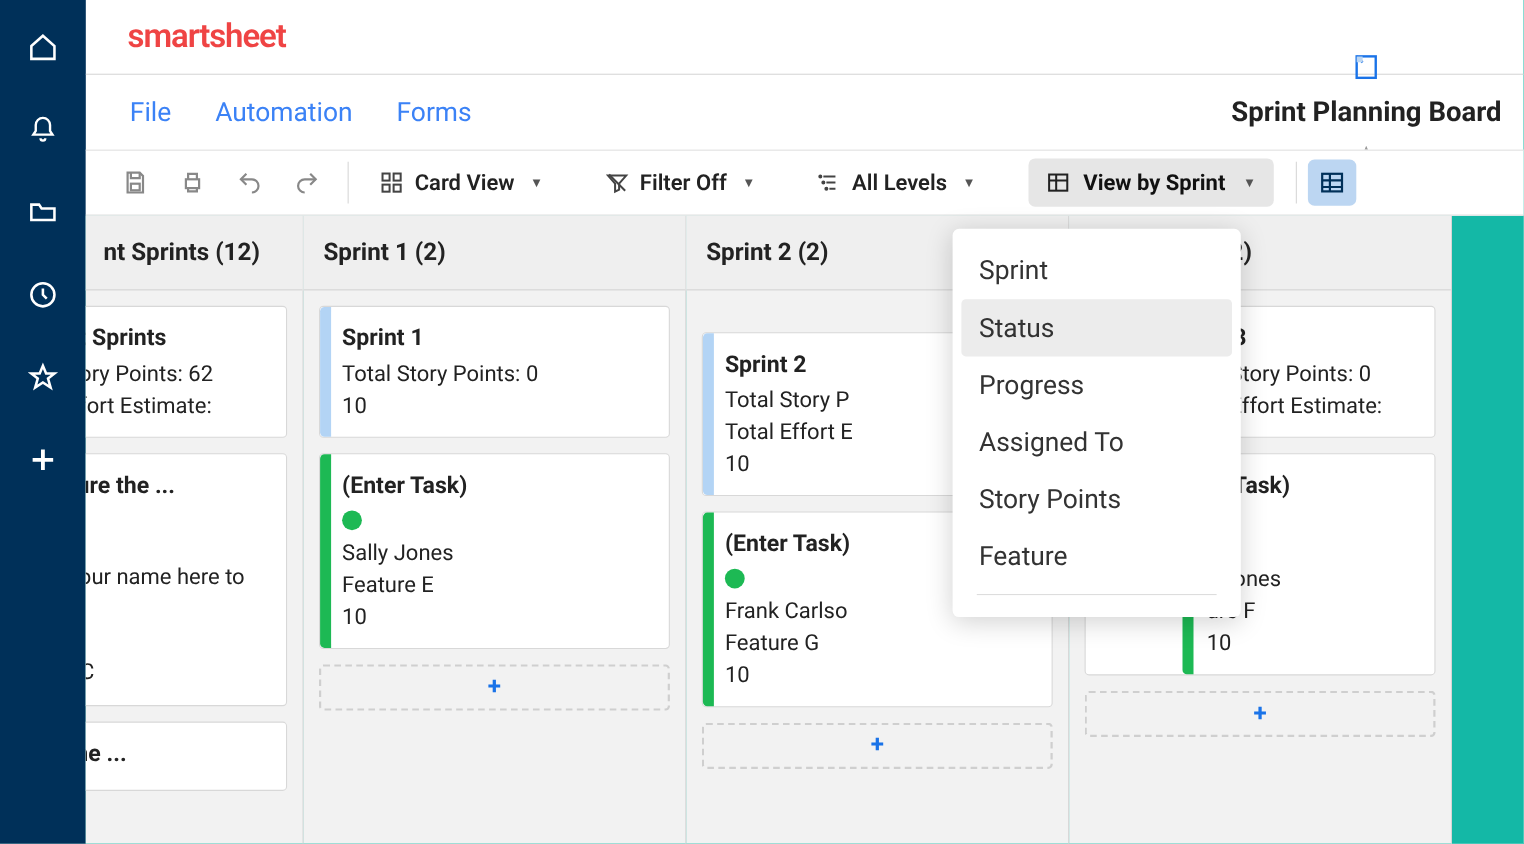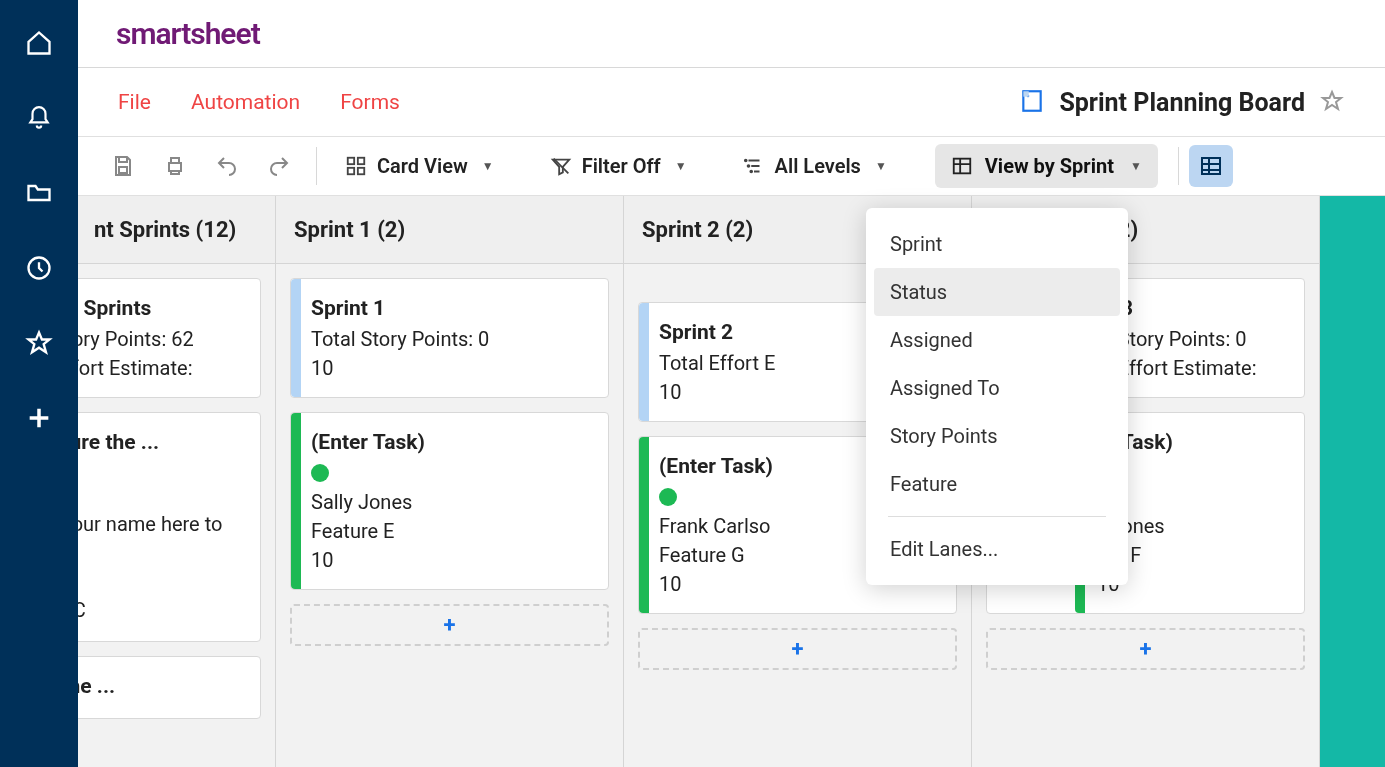--- a/index.html
+++ b/index.html
@@ -8,27 +8,27 @@
   
   .left-rail { position: absolute; left: 0; top: 0; width: 78px; height: 100%; background: #003059; display: flex; flex-direction: column; align-items: center; padding-top: 28px; gap: 45px; }
   .rail-icon { width: 30px; height: 30px; display: flex; align-items: center; justify-content: center; cursor: pointer; }
   .rail-icon svg { stroke: #fff; fill: none; }
   
   
   .main { position: absolute; left: 78px; top: 0; right: 0; height: 100%; display: flex; flex-direction: column; }
   
   
   .brand-bar { height: 68px; border-bottom: 1px solid #d8d8d8; display: flex; align-items: center; padding-left: 38px; }
-  .brand { font-size: 30px; font-weight: 600; color: #701a75; letter-spacing: -1px; }
+  .brand { font-size: 30px; font-weight: 600; color: #ef4444; letter-spacing: -1px; }
   
   
   .menu-bar { height: 68px; display: flex; align-items: center; padding: 0 40px; position: relative; }
   .menu-items { display: flex; gap: 40px; }
-  .menu-item { font-size: 21px; color: #ef4444; cursor: pointer; }
-  .menu-right { position: absolute; right: 40px; display: flex; gap: 14px; }
+  .menu-item { font-size: 24px; color: #3b82f6; cursor: pointer; }
+  .menu-right { position: absolute; right: 20px; display: flex; align-items: center; gap: 14px; flex-direction: column; }
   .sheet-icon { width: 26px; height: 26px; display:flex; align-items:center; justify-content:center; }
   .sheet-title { font-size: 25px; font-weight: 700; color: #222; }
   .star-icon { width: 26px; height: 26px; cursor:pointer; display:flex; align-items:center; justify-content:center; }
   
   
   .toolbar { height: 60px; border-top: 1px solid #e0e0e0; border-bottom: 1px solid #e0e0e0; display: flex; align-items: center; padding: 0 24px; gap: 0; background:#fff; position: relative; z-index: 50; }
   .tb-group { display: flex; align-items: center; gap: 18px; padding: 0 20px; }
   .tb-sep { width:1px; height:38px; background:#d8d8d8; }
   .tb-btn { display: flex; align-items: center; gap: 10px; font-size: 20px; font-weight: 600; color:#222; cursor:pointer; padding: 6px 8px; border-radius:4px; }
   .tb-btn svg { stroke:#444; fill:none; flex-shrink:0; }
@@ -46,21 +46,21 @@
   .card { background:#fff; border:1px solid #d8d8d8; border-radius:4px; padding:14px 16px 14px 20px; position:relative; font-size:20px; color:#222; line-height:1.45; }
   .card .stripe { position:absolute; left:0; top:0; bottom:0; width:10px; border-top-left-radius:4px; border-bottom-left-radius:4px; }
   .card-title { font-weight:700; font-size:21px; margin-bottom:2px; }
   .dot { width:18px; height:18px; border-radius:50%; display:block; margin:6px 0; }
   .pie { width:20px; height:20px; border-radius:50%; background:#d8d8d8; position:relative; margin:4px 0; }
   .pie::after { content:""; position:absolute; top:0; right:0; width:50%; height:50%; background:#555; border-top-right-radius:20px; }
   .add-card { border:2px dashed #cfcfcf; border-radius:4px; height:42px; display:flex; align-items:center; justify-content:center; color:#1a73e8; font-size:22px; font-weight:700; cursor:pointer; }
   
   
   .dropdown { position:absolute; top:208px; left:866px; width:262px; background:#fff; border-radius:6px; box-shadow:0 4px 24px rgba(0,0,0,0.18); padding:12px 0; z-index:100; }
-  .dd-item { padding:12px 24px; font-size:20px; color:#333; cursor:pointer; }
+  .dd-item { padding:12px 24px; font-size:24px; color:#333; cursor:pointer; }
   .dd-item.hover { background:#ececec; border-radius:4px; margin:0 8px; padding:12px 16px; }
   .dd-divider { height:1px; background:#ddd; margin:8px 22px; }
 </style>
 </head>
 <body>
 
 <div class="left-rail">
   <div class="rail-icon">
       <svg width="28" height="28" viewBox="0 0 24 24" stroke-width="2">
         <path d="M3 11 L12 3 L21 11 V21 H3 Z"></path>
@@ -251,20 +251,21 @@
         <div class="add-card">+</div>
       </div>
     </div>
 
     <div class="lane" style="width:348px;gap:24px;">
       <div class="lane-header">Sprint 2 (2)</div>
       <div class="lane-body">
         <div class="card">
           <div class="stripe" style="background:#b3d4f5;"></div>
           <div class="card-title">Sprint 2</div>
+          <div>Total Story P</div>
           <div>Total Effort E</div>
           <div>10</div>
         </div>
         <div class="card">
           <div class="stripe" style="background:#1db954;"></div>
           <div class="card-title">(Enter Task)</div>
           <span class="dot" style="background:#1db954;"></span>
           <span class="pie"></span>
           <div>Frank Carlso</div>
           <div>Feature G</div>
@@ -292,19 +293,18 @@
         </div>
         <div class="add-card">+</div>
       </div>
     </div>
   </div>
 </div>
 
 <div class="dropdown">
   <div class="dd-item">Sprint</div>
   <div class="dd-item hover">Status</div>
-  <div class="dd-item">Assigned</div>
+  <div class="dd-item">Progress</div>
   <div class="dd-item">Assigned To</div>
   <div class="dd-item">Story Points</div>
   <div class="dd-item">Feature</div>
   <div class="dd-divider"></div>
-  <div class="dd-item">Edit Lanes...</div>
 </div>
 
 </body></html>

